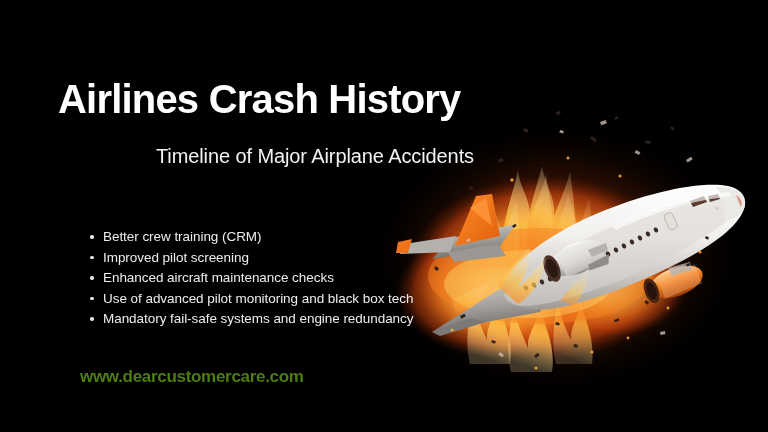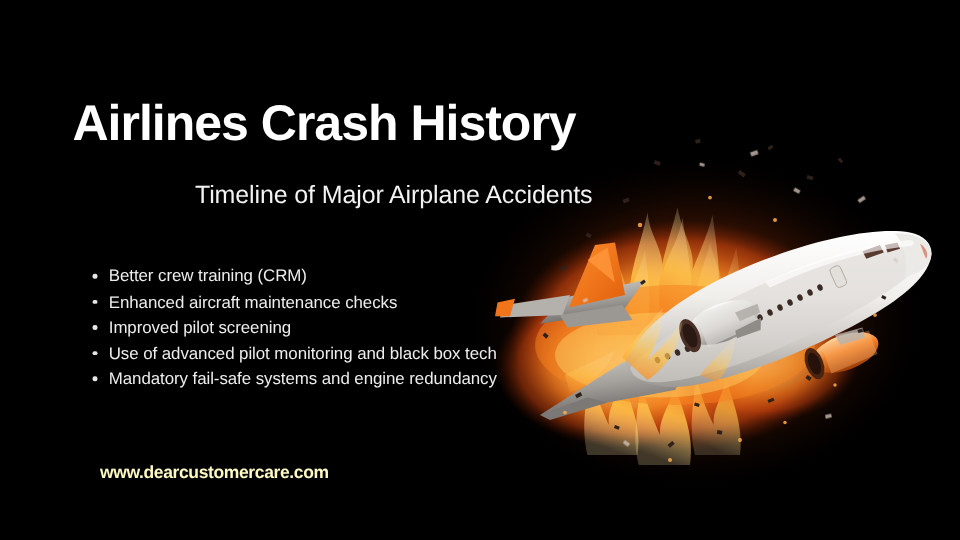--- a/index.html
+++ b/index.html
@@ -61,21 +61,21 @@
     letter-spacing: -0.1px;
     text-align: right;
   }
   #subtitle .sub-line { display: block; }
 
   #bullet-list {
     position: absolute;
     left: 70px;
     top: 212px;
     width: 330px;
-    margin: 0;
+    margin: 16px;
     padding: 0;
     list-style: none;
   }
   #bullet-list li {
     position: relative;
     padding-left: 17px;
     margin: 0 0 3px 0;
     font-size: 13.5px;
     line-height: 17.5px;
     font-weight: 400;
@@ -91,25 +91,25 @@
     height: 3.5px;
     border-radius: 50%;
     background: #e6e6e6;
   }
 
   #website-url {
     position: absolute;
     left: 80px;
     top: 367px;
     margin: 0;
-    font-size: 14px;
+    font-size: 17px;
     line-height: 20px;
     font-weight: 800;
     letter-spacing: -0.3px;
-    color: #fef9c3;
+    color: #4d7c0f;
     white-space: nowrap;
   }
 </style>
 </head>
 <body>
 
 <div id="slide">
 
   <svg id="artwork" viewBox="0 0 768 432" xmlns="http://www.w3.org/2000/svg">
     <defs>
@@ -319,22 +319,22 @@
   <div id="content">
 
     <h1 id="page-title">Airlines Crash History</h1>
 
     <p id="subtitle">
       <span class="sub-line">Timeline of Major Airplane Accidents</span>
     </p>
 
     <ul id="bullet-list">
       <li>Better crew training (CRM)</li>
+      <li>Improved pilot screening</li>
       <li>Enhanced aircraft maintenance checks</li>
-      <li>Improved pilot screening</li>
       <li>Use of advanced pilot monitoring and black box tech</li>
       <li>Mandatory fail-safe systems and engine redundancy</li>
     </ul>
 
     <p id="website-url">www.dearcustomercare.com</p>
 
   </div>
 </div>
 
 </body></html>

